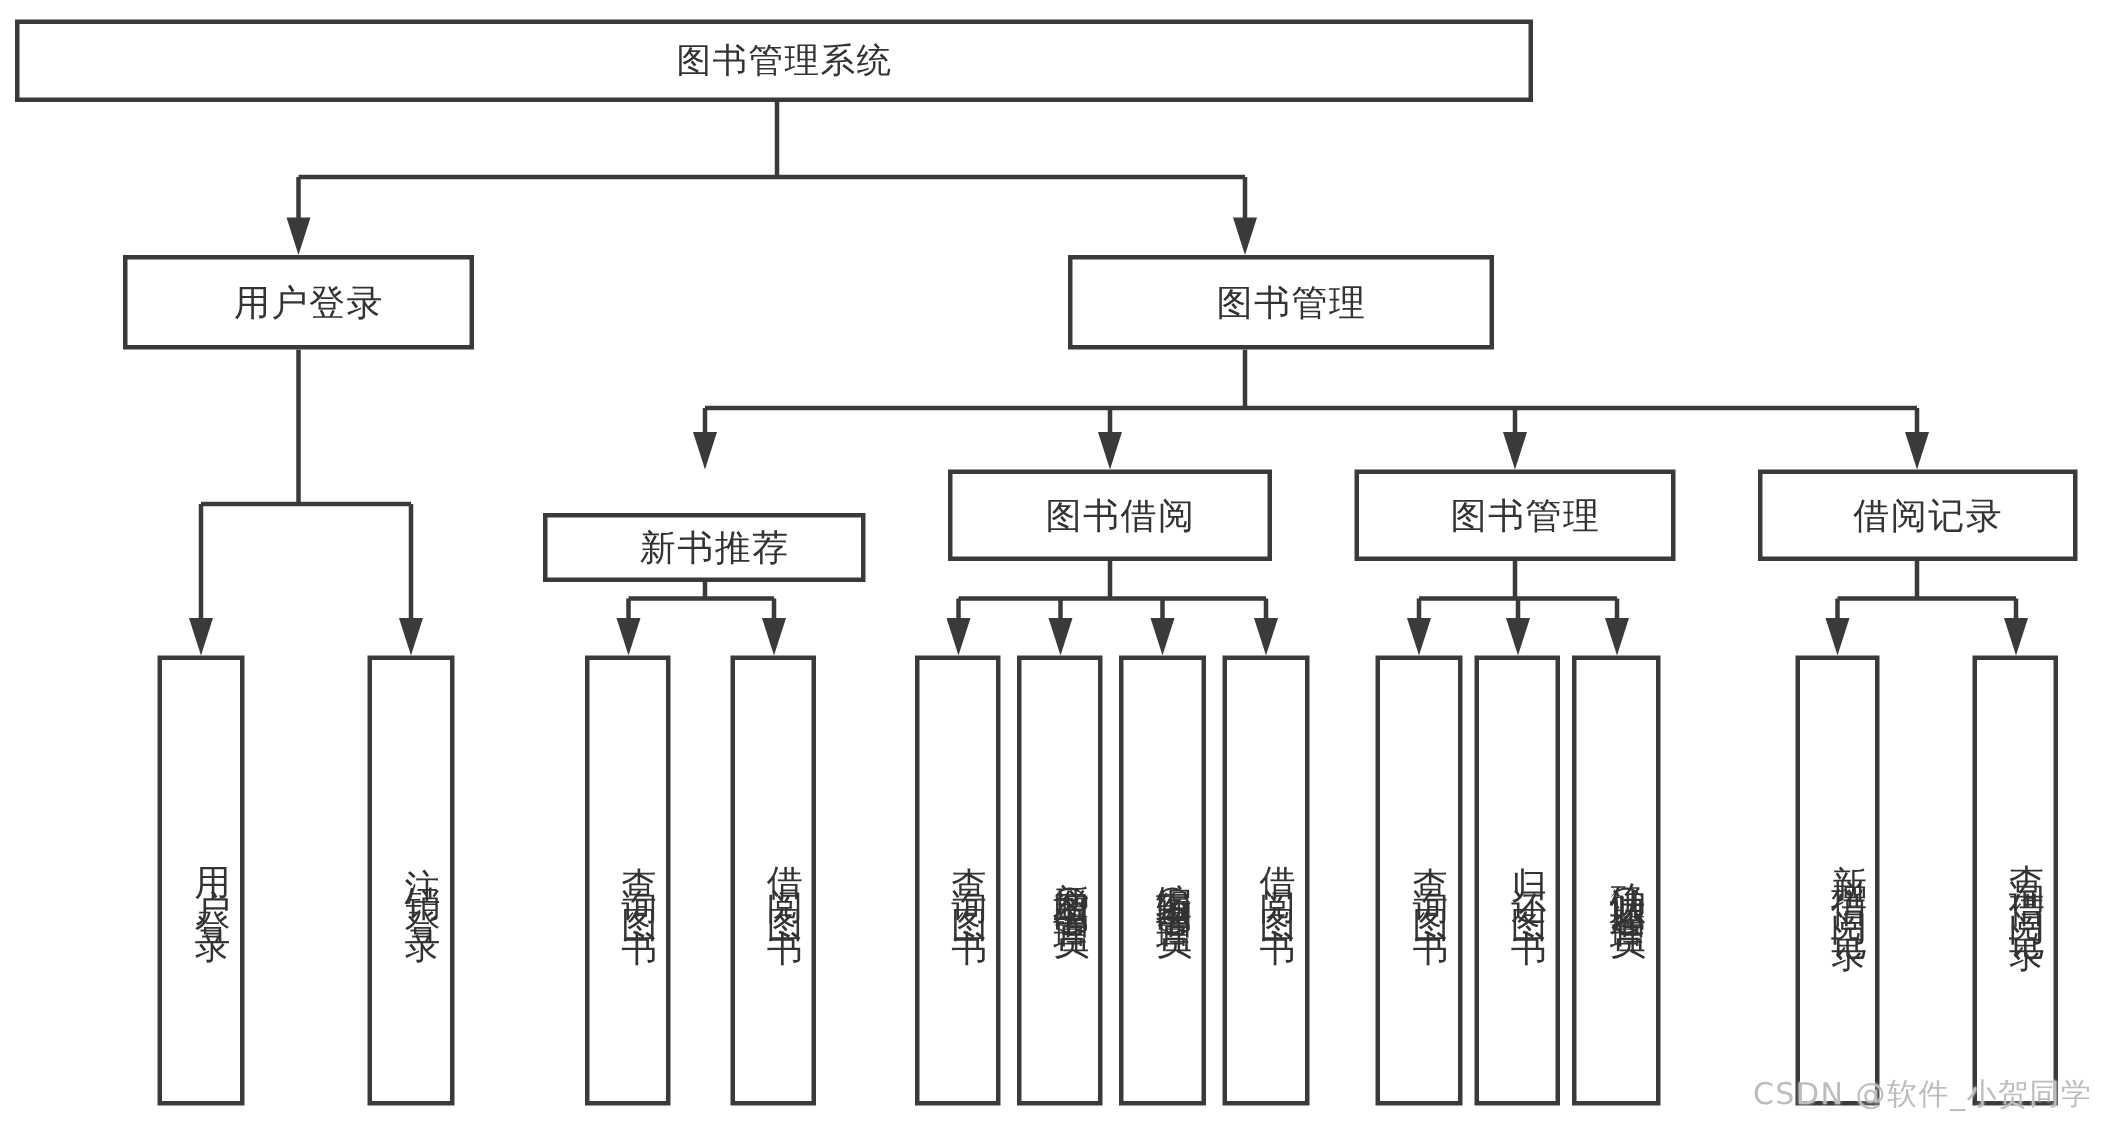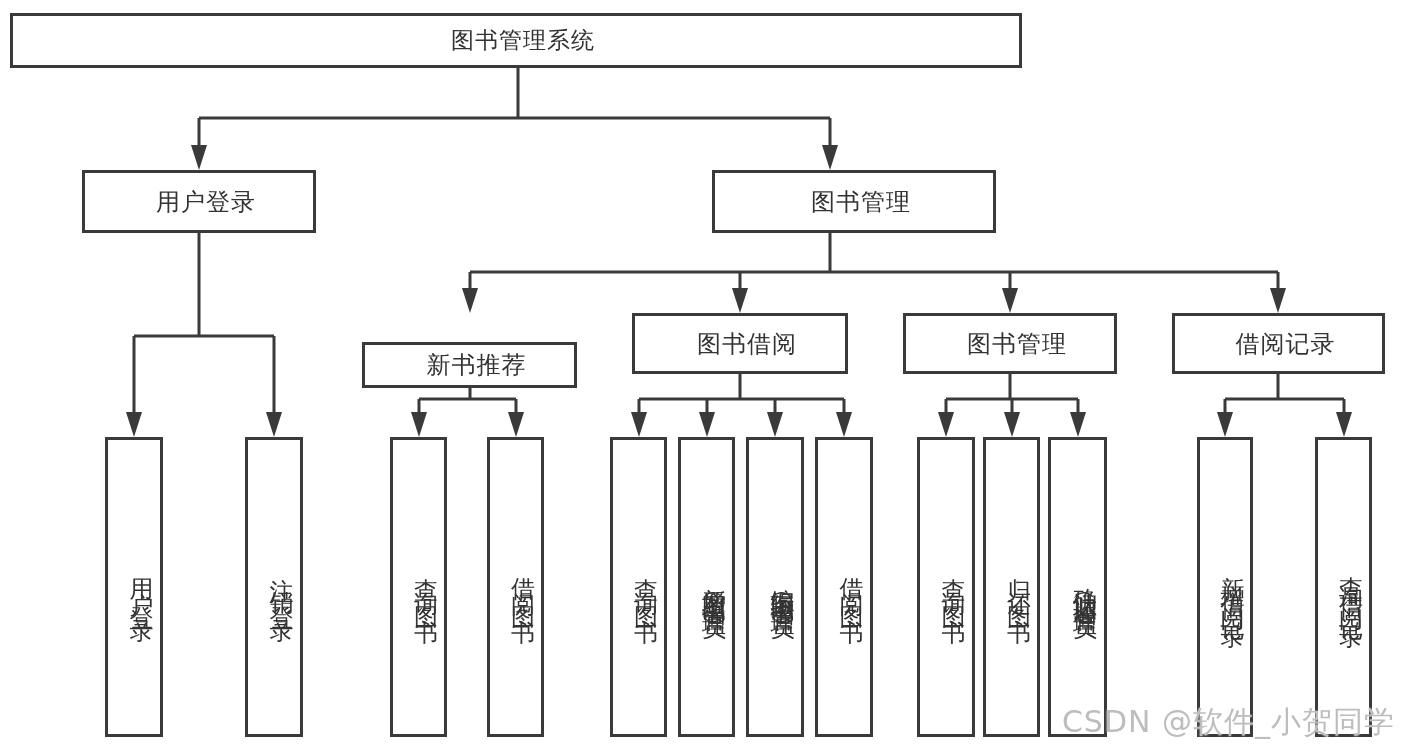--- a/index.html
+++ b/index.html
@@ -21,21 +21,21 @@
   .root-node { font-size:23px; }
   .leaf .vtext {
     writing-mode:vertical-rl; text-orientation:mixed;
     font-size:24px; line-height:1.05; white-space:nowrap;
   }
   .ls-4 .vtext { letter-spacing:14px; }
   .ls-6 .vtext { letter-spacing:10px; }
   .ls-8 .vtext { letter-spacing:4px; }
   .watermark {
     position:absolute; z-index:3; right:10px; bottom:4px;
-    font-size:30px; color:#bdbdbd; letter-spacing:1px;
+    font-size:20px; color:#bdbdbd; letter-spacing:1px;
     text-shadow:0 0 2px #ffffff; white-space:nowrap;
   }
 </style>
 </head>
 <body>
 
 <div class="canvas">
 
   <svg class="connectors" width="1405" height="747" viewBox="0 0 1405 747">
     <g stroke="#3a3a3a" stroke-width="3" fill="none">

